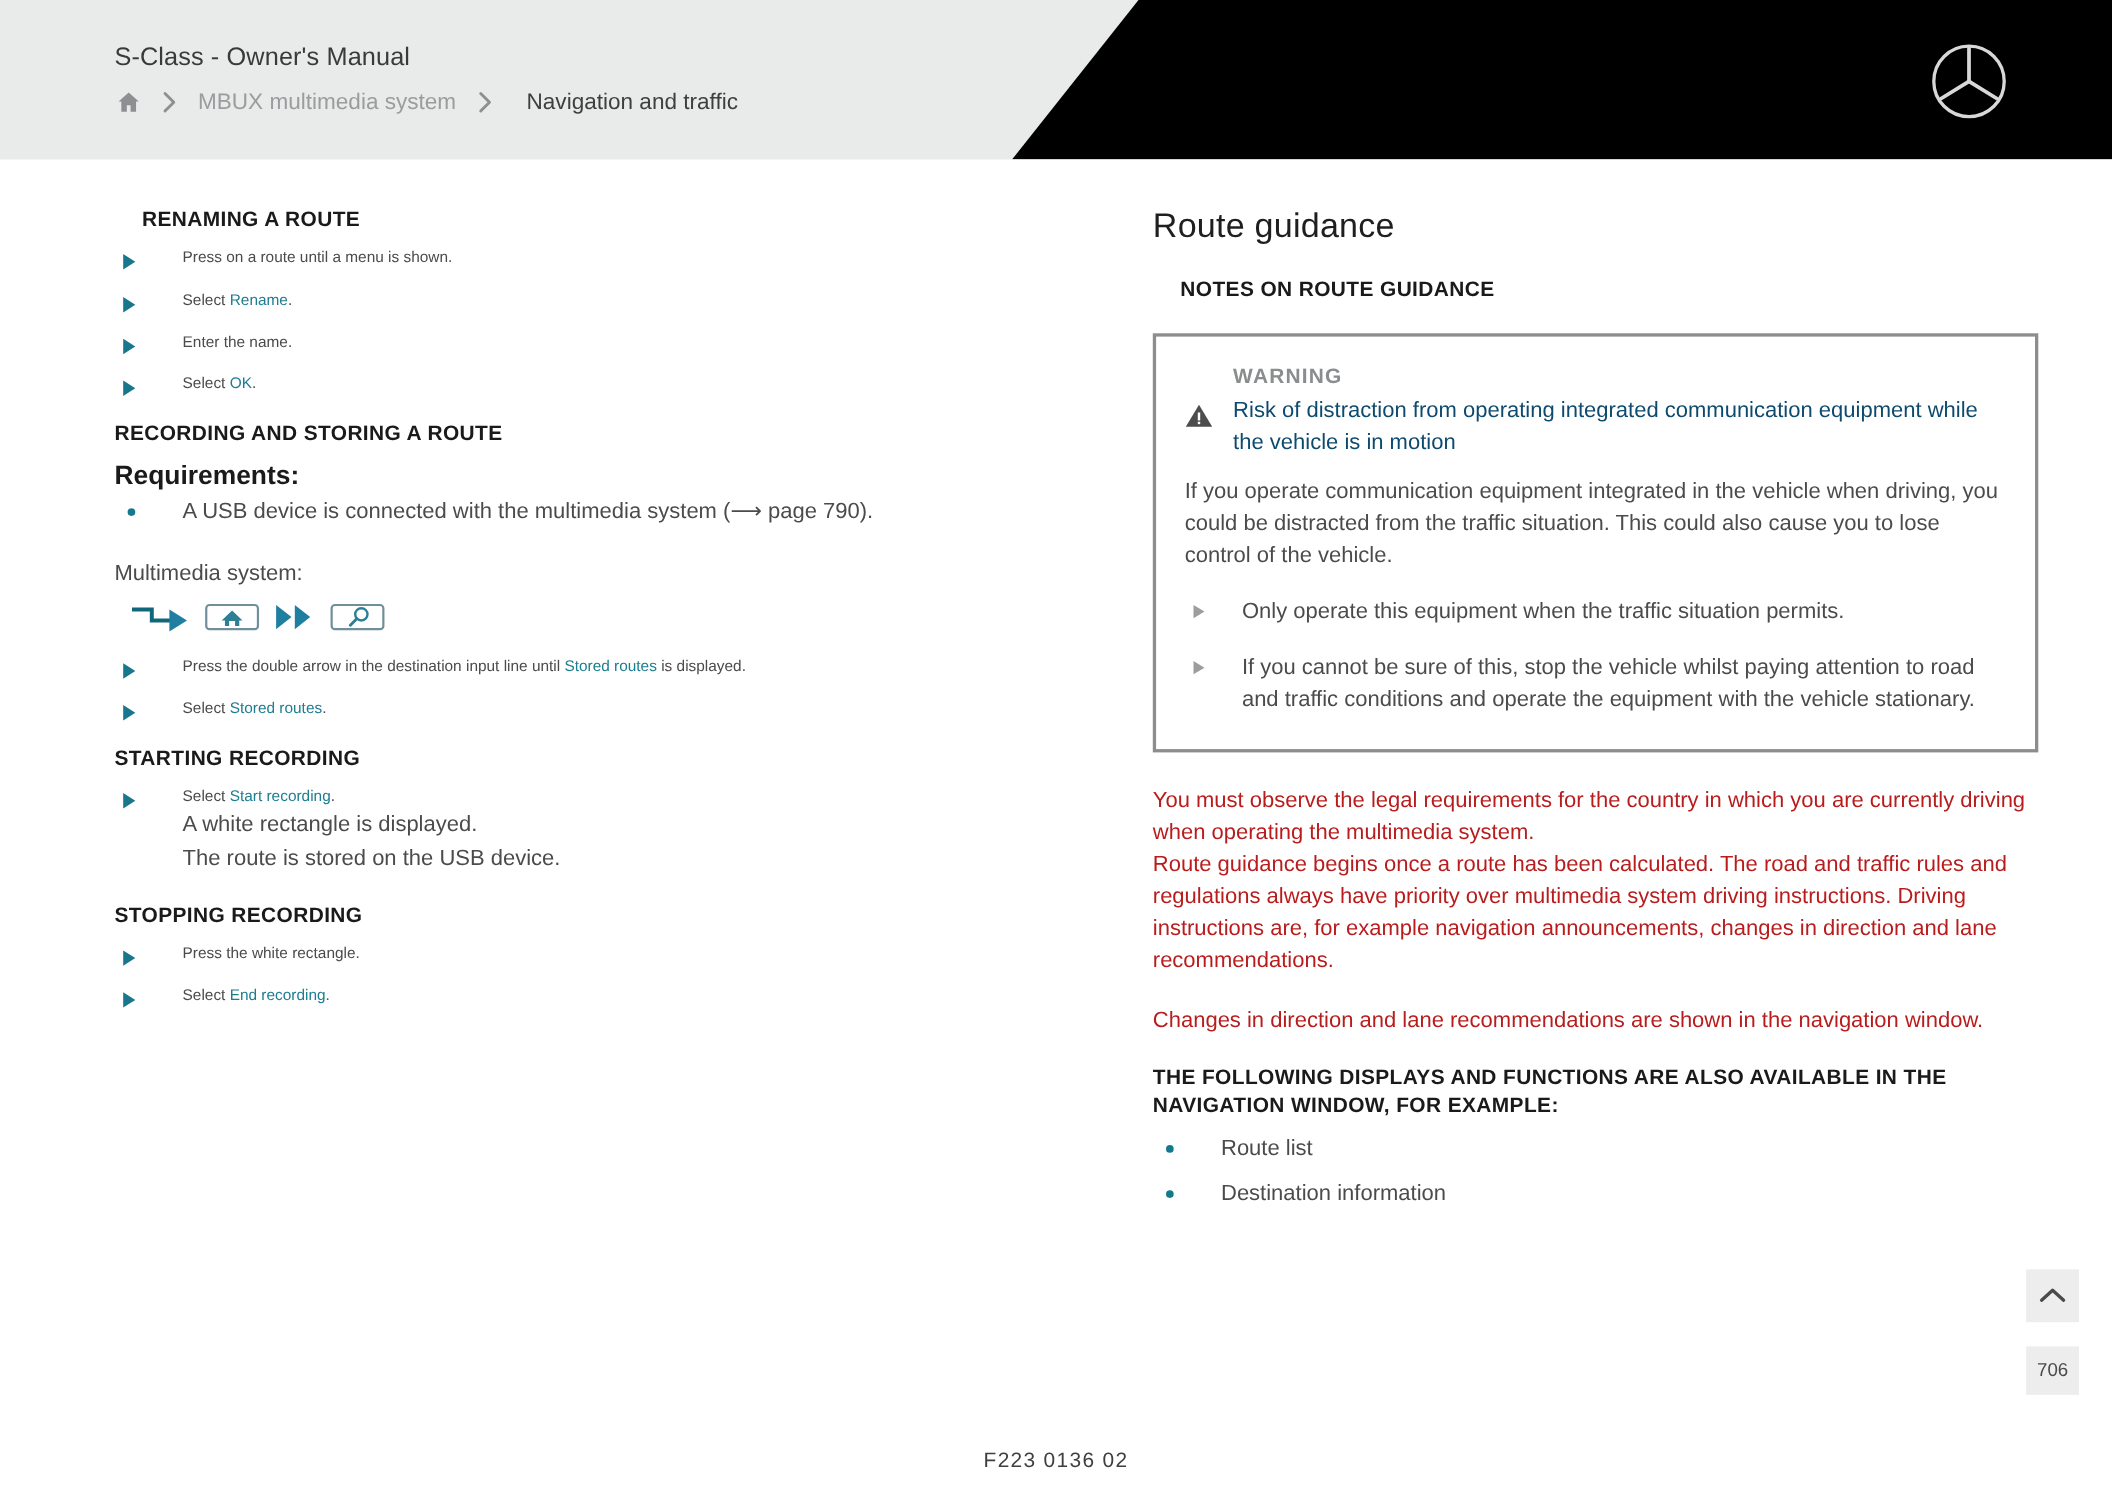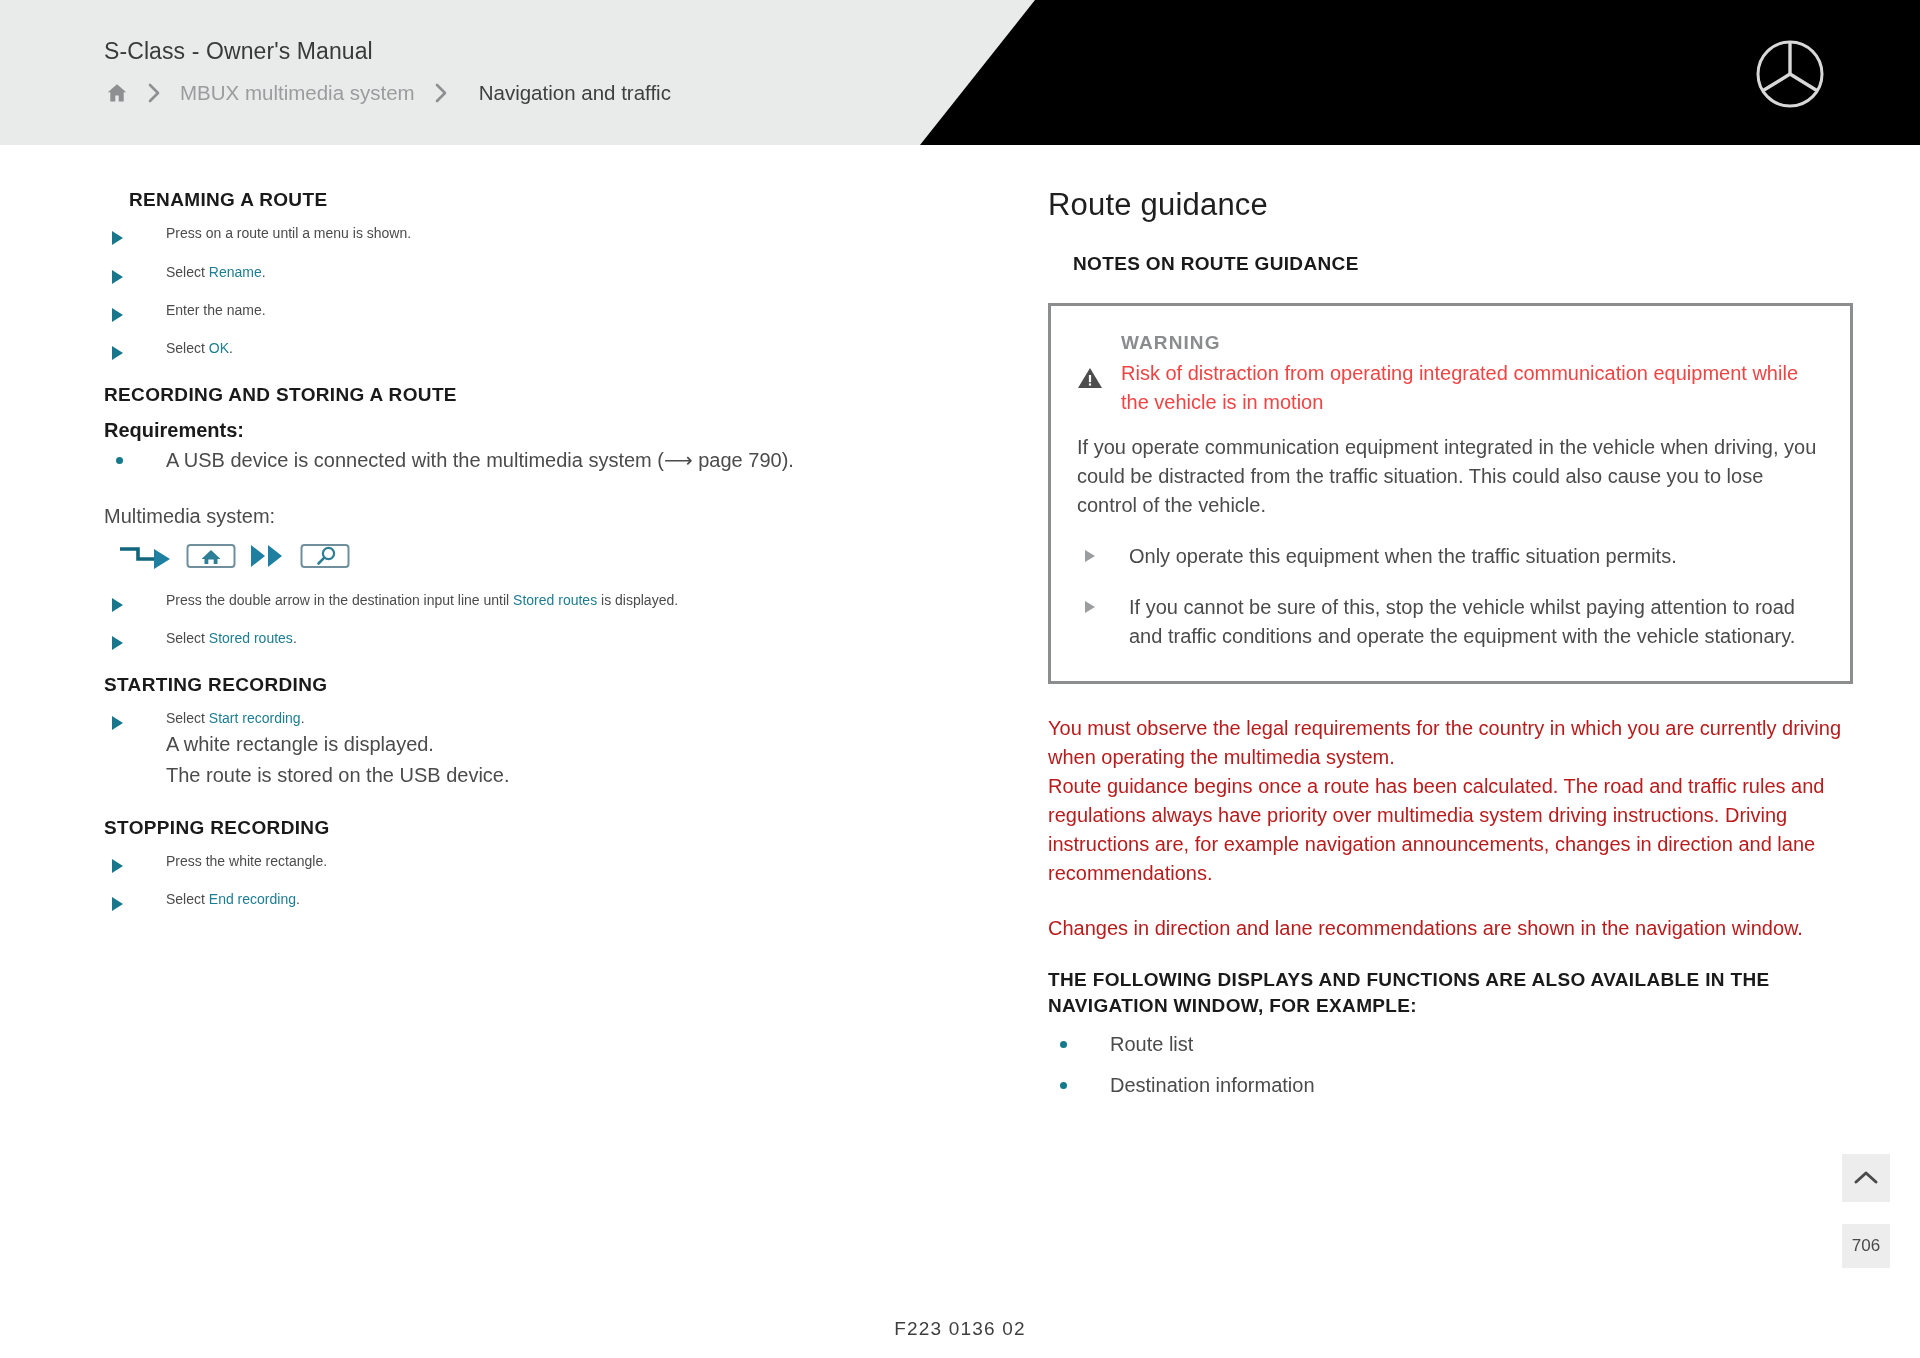--- a/index.html
+++ b/index.html
@@ -132,21 +132,21 @@
     font-weight: bold;
     color: #1a1a1a;
     letter-spacing: 0.35px;
     margin-top: 24px;
     margin-bottom: 10px;
     line-height: 1.38;
   }
   h3.sub-head.first { margin-top: 0; margin-left: 25px; }
 
   h4.req-head {
-    font-size: 20px;
+    font-size: 24px;
     font-weight: bold;
     color: #1a1a1a;
     margin-bottom: 4px;
   }
 
   p.body {
     font-size: 20px;
     color: #b91c1c;
     line-height: 1.45;
     margin-bottom: 0;
@@ -252,21 +252,21 @@
 
   .warn-label {
     font-size: 19px;
     font-weight: bold;
     color: #8a8c8d;
     letter-spacing: 1.1px;
     margin-bottom: 5px;
   }
   .warn-sub {
     font-size: 20px;
-    color: #ef4444;
+    color: #0c4a6e;
     line-height: 1.45;
   }
 
   .warn-body {
     font-size: 20px;
     color: #4b4b4b;
     line-height: 1.45;
     margin-top: 16px;
   }
 

